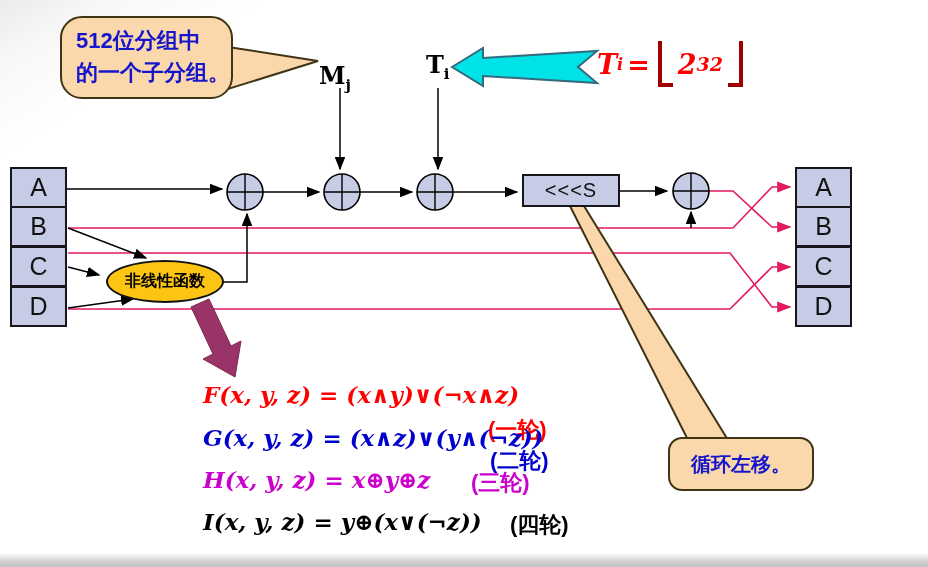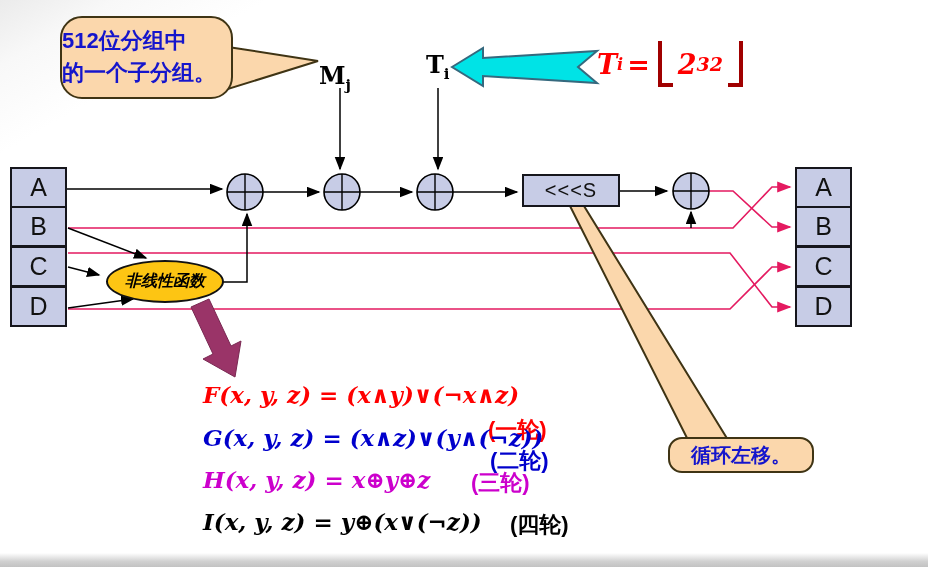--- a/index.html
+++ b/index.html
@@ -18,29 +18,29 @@
   .shiftbox{
     position:absolute;left:522px;top:174px;width:98px;height:33px;box-sizing:border-box;z-index:2;
     background:#c7cce6;border:2px solid #16161c;
     display:flex;align-items:center;justify-content:center;
     font-size:20px;letter-spacing:1px;color:#111;
   }
   .nl-ellipse{
     position:absolute;left:106px;top:260px;width:118px;height:43px;box-sizing:border-box;z-index:2;
     background:#fdc513;border:2px solid #111;border-radius:50%;
     display:flex;align-items:center;justify-content:center;
-    font-size:16px;font-weight:bold;color:#000;font-style:italic;
+    font-size:16px;font-weight:bold;color:#000;
   }
   .callout{
     position:absolute;box-sizing:border-box;z-index:3;
     background:#fbd7ac;border:2px solid #3f3414;border-radius:18px;
     color:#1515cc;font-weight:bold;
   }
-  .callout.c1{left:60px;top:16px;width:173px;height:83px;padding:7px 0 0 0;font-size:22px;line-height:32px;border-radius:22px;}
-  .callout.c2{left:668px;top:437px;width:146px;height:36px;border-radius:14px;display:flex;align-items:center;justify-content:center;font-size:20px;}
+  .callout.c1{left:60px;top:16px;width:173px;height:83px;padding:7px 0 0 14px;font-size:22px;line-height:32px;border-radius:22px;}
+  .callout.c2{left:668px;top:437px;width:146px;height:54px;border-radius:14px;display:flex;align-items:center;justify-content:center;font-size:20px;}
   .varlabel{
     position:absolute;z-index:2;color:#000;
     font-family:"DejaVu Serif","Liberation Serif",serif;font-weight:bold;font-size:24px;
   }
   .varlabel sub{font-size:15px;}
   .tformula{
     position:absolute;left:597px;top:38px;height:52px;z-index:2;
     display:flex;align-items:center;
     font-family:"DejaVu Serif","Liberation Serif",serif;
     font-weight:bold;font-style:italic;color:#ff0000;font-size:27px;white-space:nowrap;

